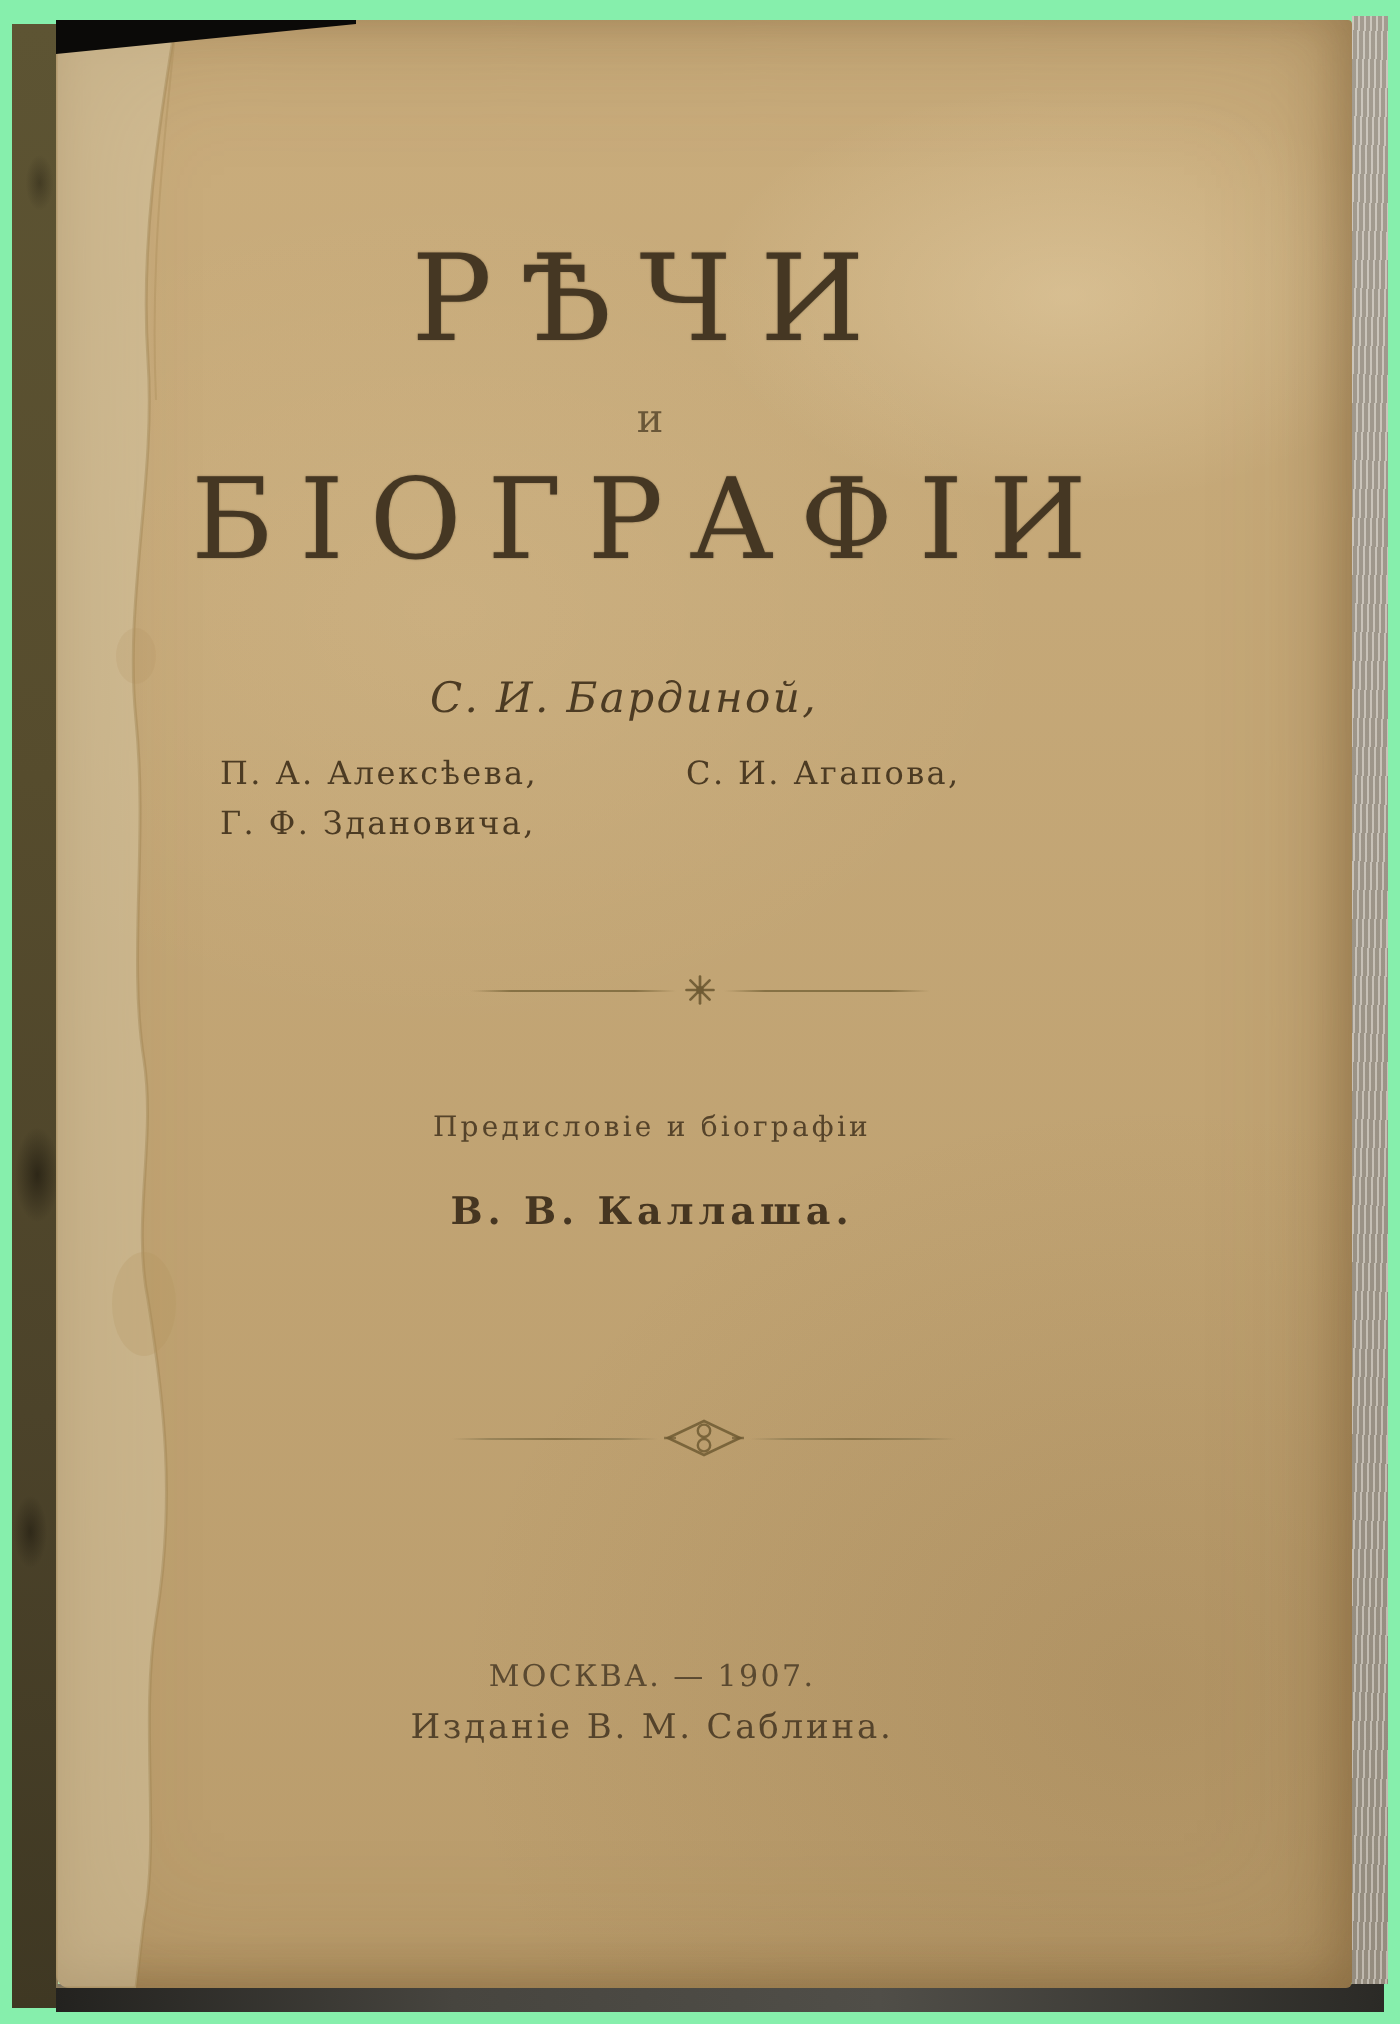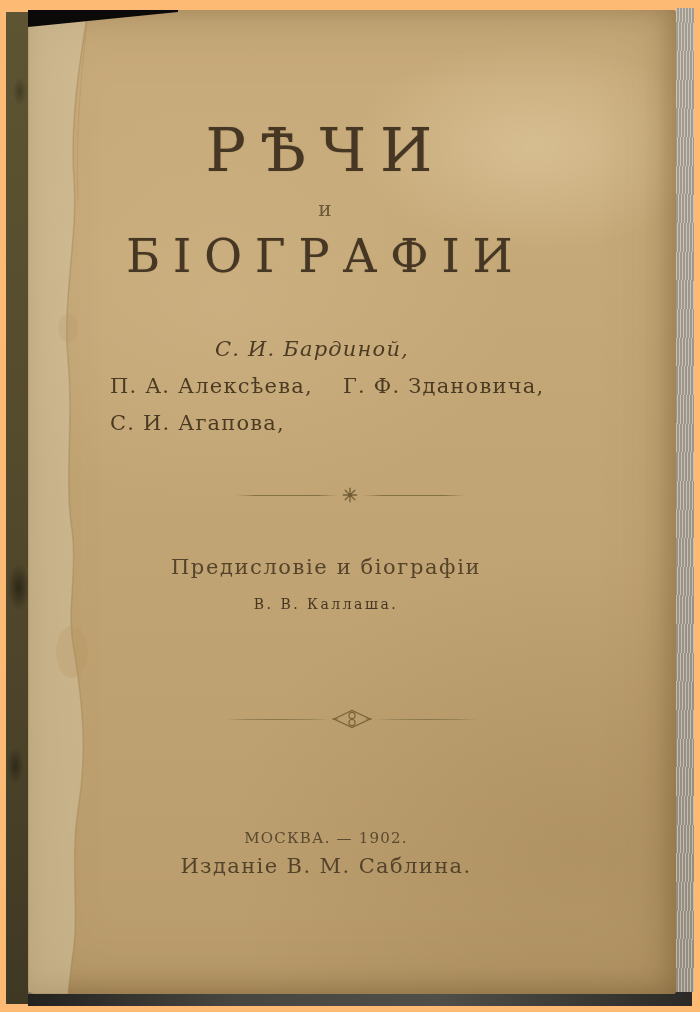--- a/index.html
+++ b/index.html
@@ -1,18 +1,18 @@
 <!DOCTYPE html>
 <html><head>
 <meta charset="utf-8">
 <style>
   html,body{margin:0;padding:0;background:#000;}
   .scene{
     position:relative;width:700px;height:1012px;overflow:hidden;
-    background:#fdba74;
+    background:#86efac;
     font-family:"DejaVu Serif","Liberation Serif",serif;
   }
   
   .cover-edge{
     position:absolute;left:6px;top:12px;width:23px;height:992px;
     background:
       radial-gradient(16px 34px at 55% 58%, rgba(22,18,10,.6), transparent 70%),
       radial-gradient(12px 26px at 40% 76%, rgba(22,18,10,.5), transparent 70%),
       radial-gradient(10px 20px at 60% 8%, rgba(22,18,10,.35), transparent 70%),
       linear-gradient(180deg,#5d5433,#564c2d 38%,#4c432a 70%,#3f3823);
@@ -51,42 +51,42 @@
     clip-path:polygon(0 0,100% 0,100% 12%,0 100%);
   }
   .stain-svg{position:absolute;left:0;top:0;pointer-events:none;}
 
   .content{position:absolute;left:0;top:0;right:52px;bottom:0;}
   .tline{position:absolute;left:0;right:0;text-align:center;white-space:nowrap;line-height:1;}
 
   .title-1{top:110px;font-size:60px;letter-spacing:14px;color:#453723;
            text-shadow:0 0 1px rgba(60,45,22,.45);}
   .title-and{top:189px;font-size:20px;letter-spacing:2px;color:#6a5738;}
-  .title-2{top:223px;font-size:46px;letter-spacing:13px;color:#453723;
+  .title-2{top:223px;font-size:56px;letter-spacing:13px;color:#453723;
            text-shadow:0 0 1px rgba(60,45,22,.45);}
 
   .author-first{top:329px;font-size:21px;letter-spacing:1.2px;color:#4c3b23;left:-28px;font-style:italic;}
   .names-grid{
     position:absolute;left:82px;top:364px;
-    display:grid;grid-template-columns:233px auto;row-gap:12px;
-    font-size:21px;letter-spacing:1.2px;color:#4c3b23;line-height:25px;white-space:nowrap;
+    display:grid;grid-template-columns:233px auto;row-gap:0;
+    font-size:16px;letter-spacing:1.2px;color:#4c3b23;line-height:25px;white-space:nowrap;
   }
   .divider{position:absolute;display:flex;align-items:center;height:20px;}
   .divider .rule{flex:1;height:1px;}
   .d1{top:475px;left:50%;width:230px;margin-left:-91px;}
   .d1 .rule{background:linear-gradient(90deg,transparent,#86714426 4%,#867144 20%,#867144 80%,#8671442e 96%,transparent);}
   .d2{top:699px;left:50%;width:252px;margin-left:-100px;}
   .d2 .rule{background:linear-gradient(90deg,transparent,#9a855a 18%,#8a7448 50%,#9a855a 82%,transparent);}
   .orn{flex:0 0 auto;margin:0 3px;display:block;}
 
-  .preface-1{top:547px;font-size:21px;letter-spacing:1.6px;color:#55432a;}
-  .preface-2{top:587px;font-size:14px;font-weight:normal;letter-spacing:2.5px;color:#463621;}
+  .preface-1{top:547px;font-size:14px;letter-spacing:1.6px;color:#55432a;}
+  .preface-2{top:587px;font-size:19px;font-weight:bold;letter-spacing:2.5px;color:#463621;}
 
   .imprint-1{top:821px;font-size:15px;letter-spacing:1.2px;color:#5a4930;}
-  .imprint-2{top:846px;font-size:21px;letter-spacing:1.4px;color:#54432b;}
+  .imprint-2{top:846px;font-size:17px;letter-spacing:1.4px;color:#54432b;}
 </style>
 </head>
 <body>
 
 <div class="scene">
 
   <div class="cover-edge"></div>
   <div class="fore-edge"></div>
   <div class="bottom-edge"></div>
 
@@ -104,22 +104,22 @@
     <div class="content">
 
       <div class="tline title-1">РѢЧИ</div>
       <div class="tline title-and">и</div>
       <div class="tline title-2">БІОГРАФІИ</div>
 
       <div class="tline author-first">С. И. Бардиной,</div>
 
       <div class="names-grid">
         <div>П. А. Алексѣева,</div>
+        <div>С. И. Агапова,</div>
         <div>Г. Ф. Здановича,</div>
-        <div>С. И. Агапова,</div>
       </div>
 
       <div class="divider d1">
         <div class="rule"></div>
         <svg class="orn" width="18" height="18" viewBox="0 0 24 24">
           <g stroke="#6e5a33" stroke-width="1.8" stroke-linecap="round" opacity="0.9">
             <line x1="12" y1="3" x2="12" y2="21"></line>
             <line x1="3" y1="12" x2="21" y2="12"></line>
             <line x1="5.6" y1="5.6" x2="18.4" y2="18.4"></line>
             <line x1="18.4" y1="5.6" x2="5.6" y2="18.4"></line>
@@ -136,20 +136,20 @@
         <div class="rule"></div>
         <svg class="orn" width="40" height="22" viewBox="0 0 40 22">
           <path d="M2,11 L20,2.5 L38,11 L20,19.5 Z" fill="none" stroke="#6e5a33" stroke-width="1.3" opacity="0.85"></path>
           <circle cx="20" cy="7.4" r="3.1" fill="none" stroke="#6e5a33" stroke-width="1.2" opacity="0.85"></circle>
           <circle cx="20" cy="14.6" r="3.1" fill="none" stroke="#6e5a33" stroke-width="1.2" opacity="0.85"></circle>
           <path d="M0,11 L6,11 M34,11 L40,11" stroke="#6e5a33" stroke-width="1.2" opacity="0.7"></path>
         </svg>
         <div class="rule"></div>
       </div>
 
-      <div class="tline imprint-1">МОСКВА. — 1902.</div>
+      <div class="tline imprint-1">МОСКВА. — 1907.</div>
       <div class="tline imprint-2">Изданіе В. М. Саблина.</div>
 
     </div>
   </div>
 
   <div class="corner-notch"></div>
 </div>
 
 </body></html>

